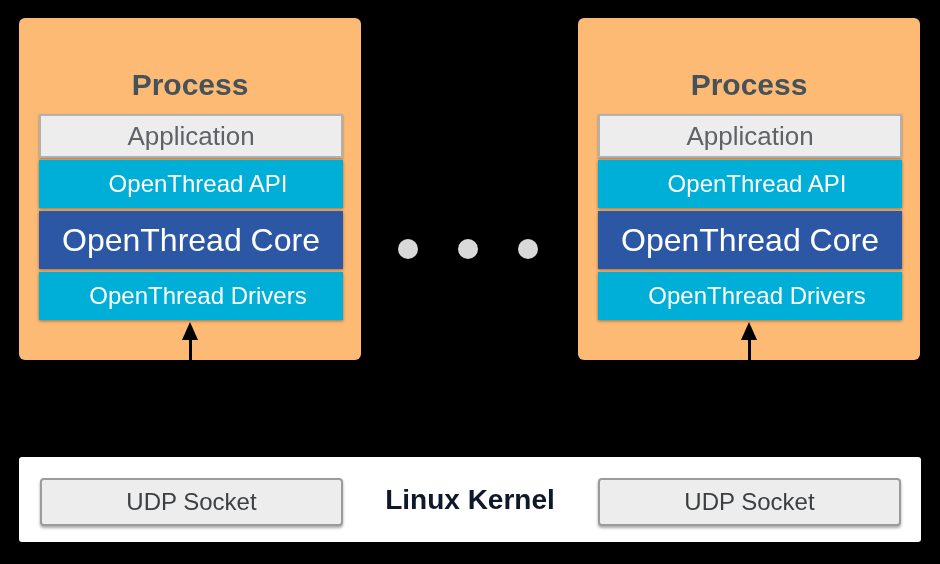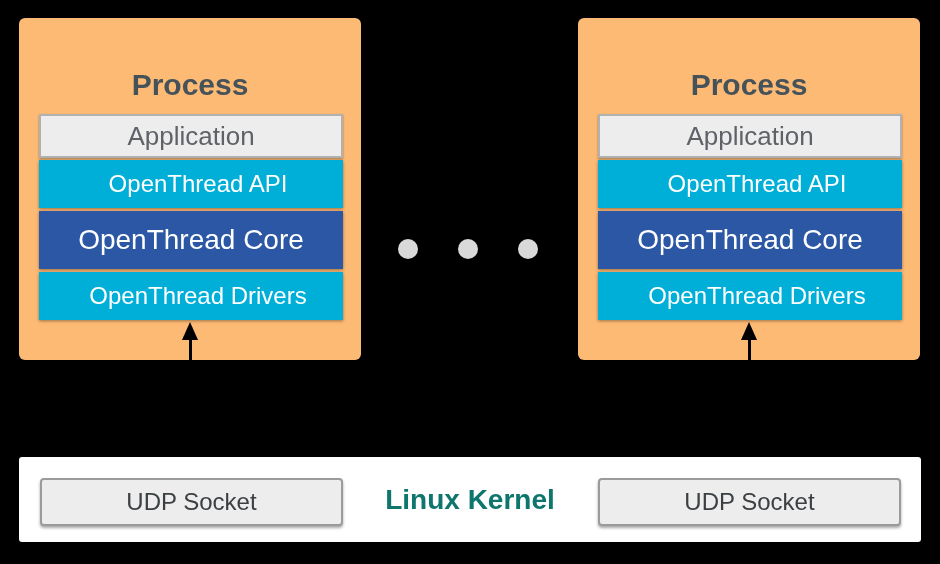--- a/index.html
+++ b/index.html
@@ -60,21 +60,21 @@
   .layer.cyan {
     background: #00afd8;
     color: #ffffff;
     font-size: 24px;
     box-shadow: 0 1px 3px rgba(0,0,0,0.4);
     padding-left: 14px;
   }
   .layer.blue {
     background: #2b57a5;
     color: #ffffff;
-    font-size: 28px;
+    font-size: 32px;
     box-shadow: 0 1px 3px rgba(0,0,0,0.4);
   }
   .layer.api     { top: 142px; height: 48px; }
   .layer.core    { top: 193px; height: 58px; }
   .layer.drivers { top: 254px; height: 48px; }
 
   
   .arrow {
     position: absolute;
     top: 304px;
@@ -120,21 +120,21 @@
     height: 85px;
     background: #ffffff;
     border-radius: 3px;
     display: flex;
     align-items: center;
     justify-content: center;
   }
   .kernel-label {
     font-size: 28px;
     font-weight: bold;
-    color: #0f766e;
+    color: #0f172a;
   }
 
   .udp {
     position: absolute;
     top: 455px;
     width: 303px;
     height: 48px;
     box-sizing: border-box;
     background: #ededed;
     border: 2px solid #9b9b9b;

